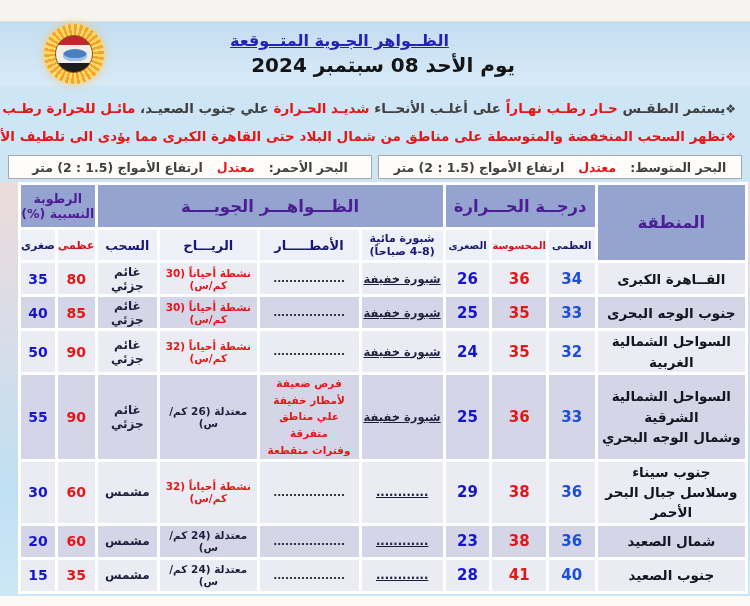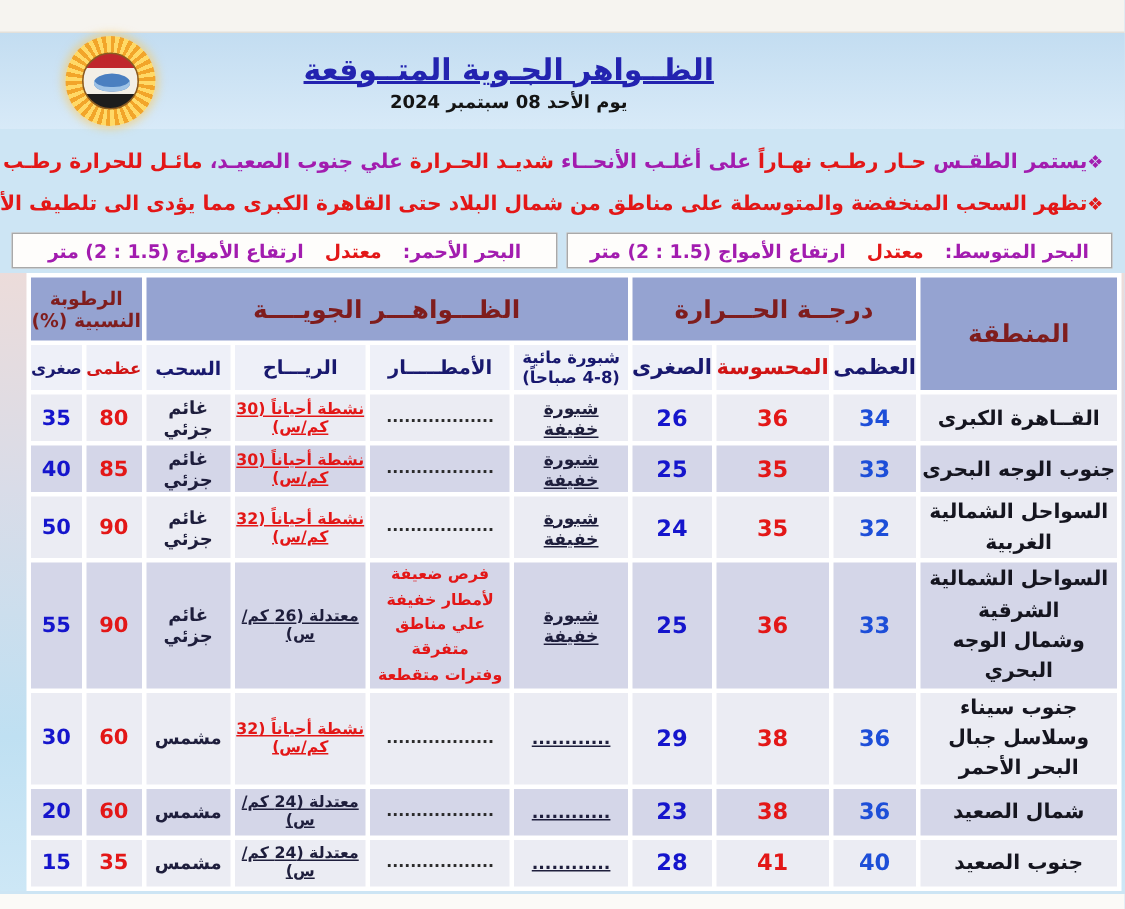--- a/index.html
+++ b/index.html
@@ -13,22 +13,22 @@
   .top-strip { height:22px; background:#f6f4f0; border-bottom:1px solid #e3e0da; }
   
   .header {
     height:64px;
     background:linear-gradient(180deg,#c3ddf1 0%,#d8eaf8 100%);
     display:flex; align-items:center; justify-content:space-between;
     padding:2px 10px 2px 24px;
   }
   .org { width:225px; text-align:center; color:#18188c; font-size:12.5px; line-height:1.7; }
   .title-block { flex:1; text-align:center; padding-left:40px; }
-  .title { color:#2323b0; font-size:20px; text-decoration:underline; letter-spacing:0.5px; }
-  .date { color:#141414; font-size:12px; margin-top:3px; }
+  .title { color:#2323b0; font-size:16px; text-decoration:underline; letter-spacing:0.5px; }
+  .date { color:#141414; font-size:20px; margin-top:3px;text-align:right; }
   .logo { width:100px; display:flex; justify-content:center; }
   .sun {
     width:60px; height:60px; border-radius:50%;
     background:repeating-conic-gradient(#f2a52a 0deg 6deg, #ffd967 6deg 12deg);
     box-shadow:0 0 6px 2px rgba(250,200,90,.6);
     display:flex; align-items:center; justify-content:center;
   }
   .globe {
     width:38px; height:38px; border-radius:50%;
     background:linear-gradient(180deg,#c0272d 0% 26%, #f3efe6 26% 74%, #1d1d1d 74% 100%);
@@ -37,55 +37,55 @@
   }
   .ema { display:block; font-size:6px; color:#c0272d; line-height:10px; }
   .cloud {
     position:absolute; top:13px; left:7px; width:24px; height:12px;
     background:#4a7fc0; border-radius:50% 50% 45% 45%;
     box-shadow:inset 0 -3px 0 #9fc3e6;
   }
   
   .notes { padding:9px 14px 4px; font-size:13.5px; line-height:2.05; background:#cde5f4; }
   .note-line { white-space:nowrap; }
-  .navy { color:#a21caf; }
+  .navy { color:#404040; }
   .red  { color:#e31717; }
   .marker { font-size:12px; }
   
   .sea-strip { display:flex; gap:6px; padding:1px 8px 3px; }
   .sea-box {
     flex:1; background:#fefdfb; border:1px solid #a9a9a9; height:24px;
     display:flex; align-items:center; justify-content:center; gap:14px;
     font-size:12.5px;
   }
   
   .table-section {
     background:linear-gradient(180deg,#ecdcda 0%,#d9dce8 35%,#bfe0f2 75%,#cde7f6 100%);
     padding:0 2px 0 16px;
   }
   table { border-collapse:separate; border-spacing:3px; background:#ffffff; width:730px; }
   th, td { text-align:center; vertical-align:middle; }
-  thead .hdr-main { background:#95a3d1; color:#7f1d1d; font-size:16.5px; }
+  thead .hdr-main { background:#95a3d1; color:#4c1d95; font-size:16.5px; }
   thead .hdr-region { height:78px;margin-left:47px; }
   thead tr.top th { height:42px; }
   thead tr.sub th { height:30px; background:#eef0f8; font-size:11px; color:#18186e; }
-  thead tr.sub th.tiny { font-size:14px; }
+  thead tr.sub th.tiny { font-size:10px; }
   thead tr.sub th.red-text { color:#d01414; }
   .pre { white-space:pre-line; }
   tbody td { height:31px; font-size:14px; }
   tbody tr.row-odd  td { background:#ebecf3; }
   tbody tr.row-even td { background:#d4d6e8; }
   td.cell-region { font-size:13.5px; color:#15151f; white-space:pre-line; line-height:1.5;margin-top:45px; }
   td.cell-t-max  { color:#1d4ed8; font-size:15px; }
   td.cell-t-feel { color:#e31717; font-size:15px; }
   td.cell-t-min  { color:#1515cc; font-size:15px; }
   td.cell-fog    { color:#1e1e3c; font-size:11.5px;text-decoration:underline; }
   td.cell-rain   { color:#2a2a2a; font-size:10.5px; white-space:pre-line; line-height:1.6; }
   td.cell-rain.red-text { color:#e31717; }
-  td.cell-wind   { font-size:10.5px; color:#1e1e3c;text-decoration:underline; }
+  td.cell-wind   { font-size:10.5px; color:#1e1e3c; }
   td.cell-wind.red-text { color:#e31717; }
   td.cell-clouds { color:#1e1e3c; font-size:12px; }
   td.cell-h-max  { color:#e31717; font-size:14px; }
   td.cell-h-min  { color:#1515cc; font-size:14px; }
   
   .footer {
     background:#fbfaf7; margin-top:2px; padding:7px 16px 8px;
     display:flex; justify-content:space-between; text-align:center;
     font-size:12px; line-height:2;
   }

